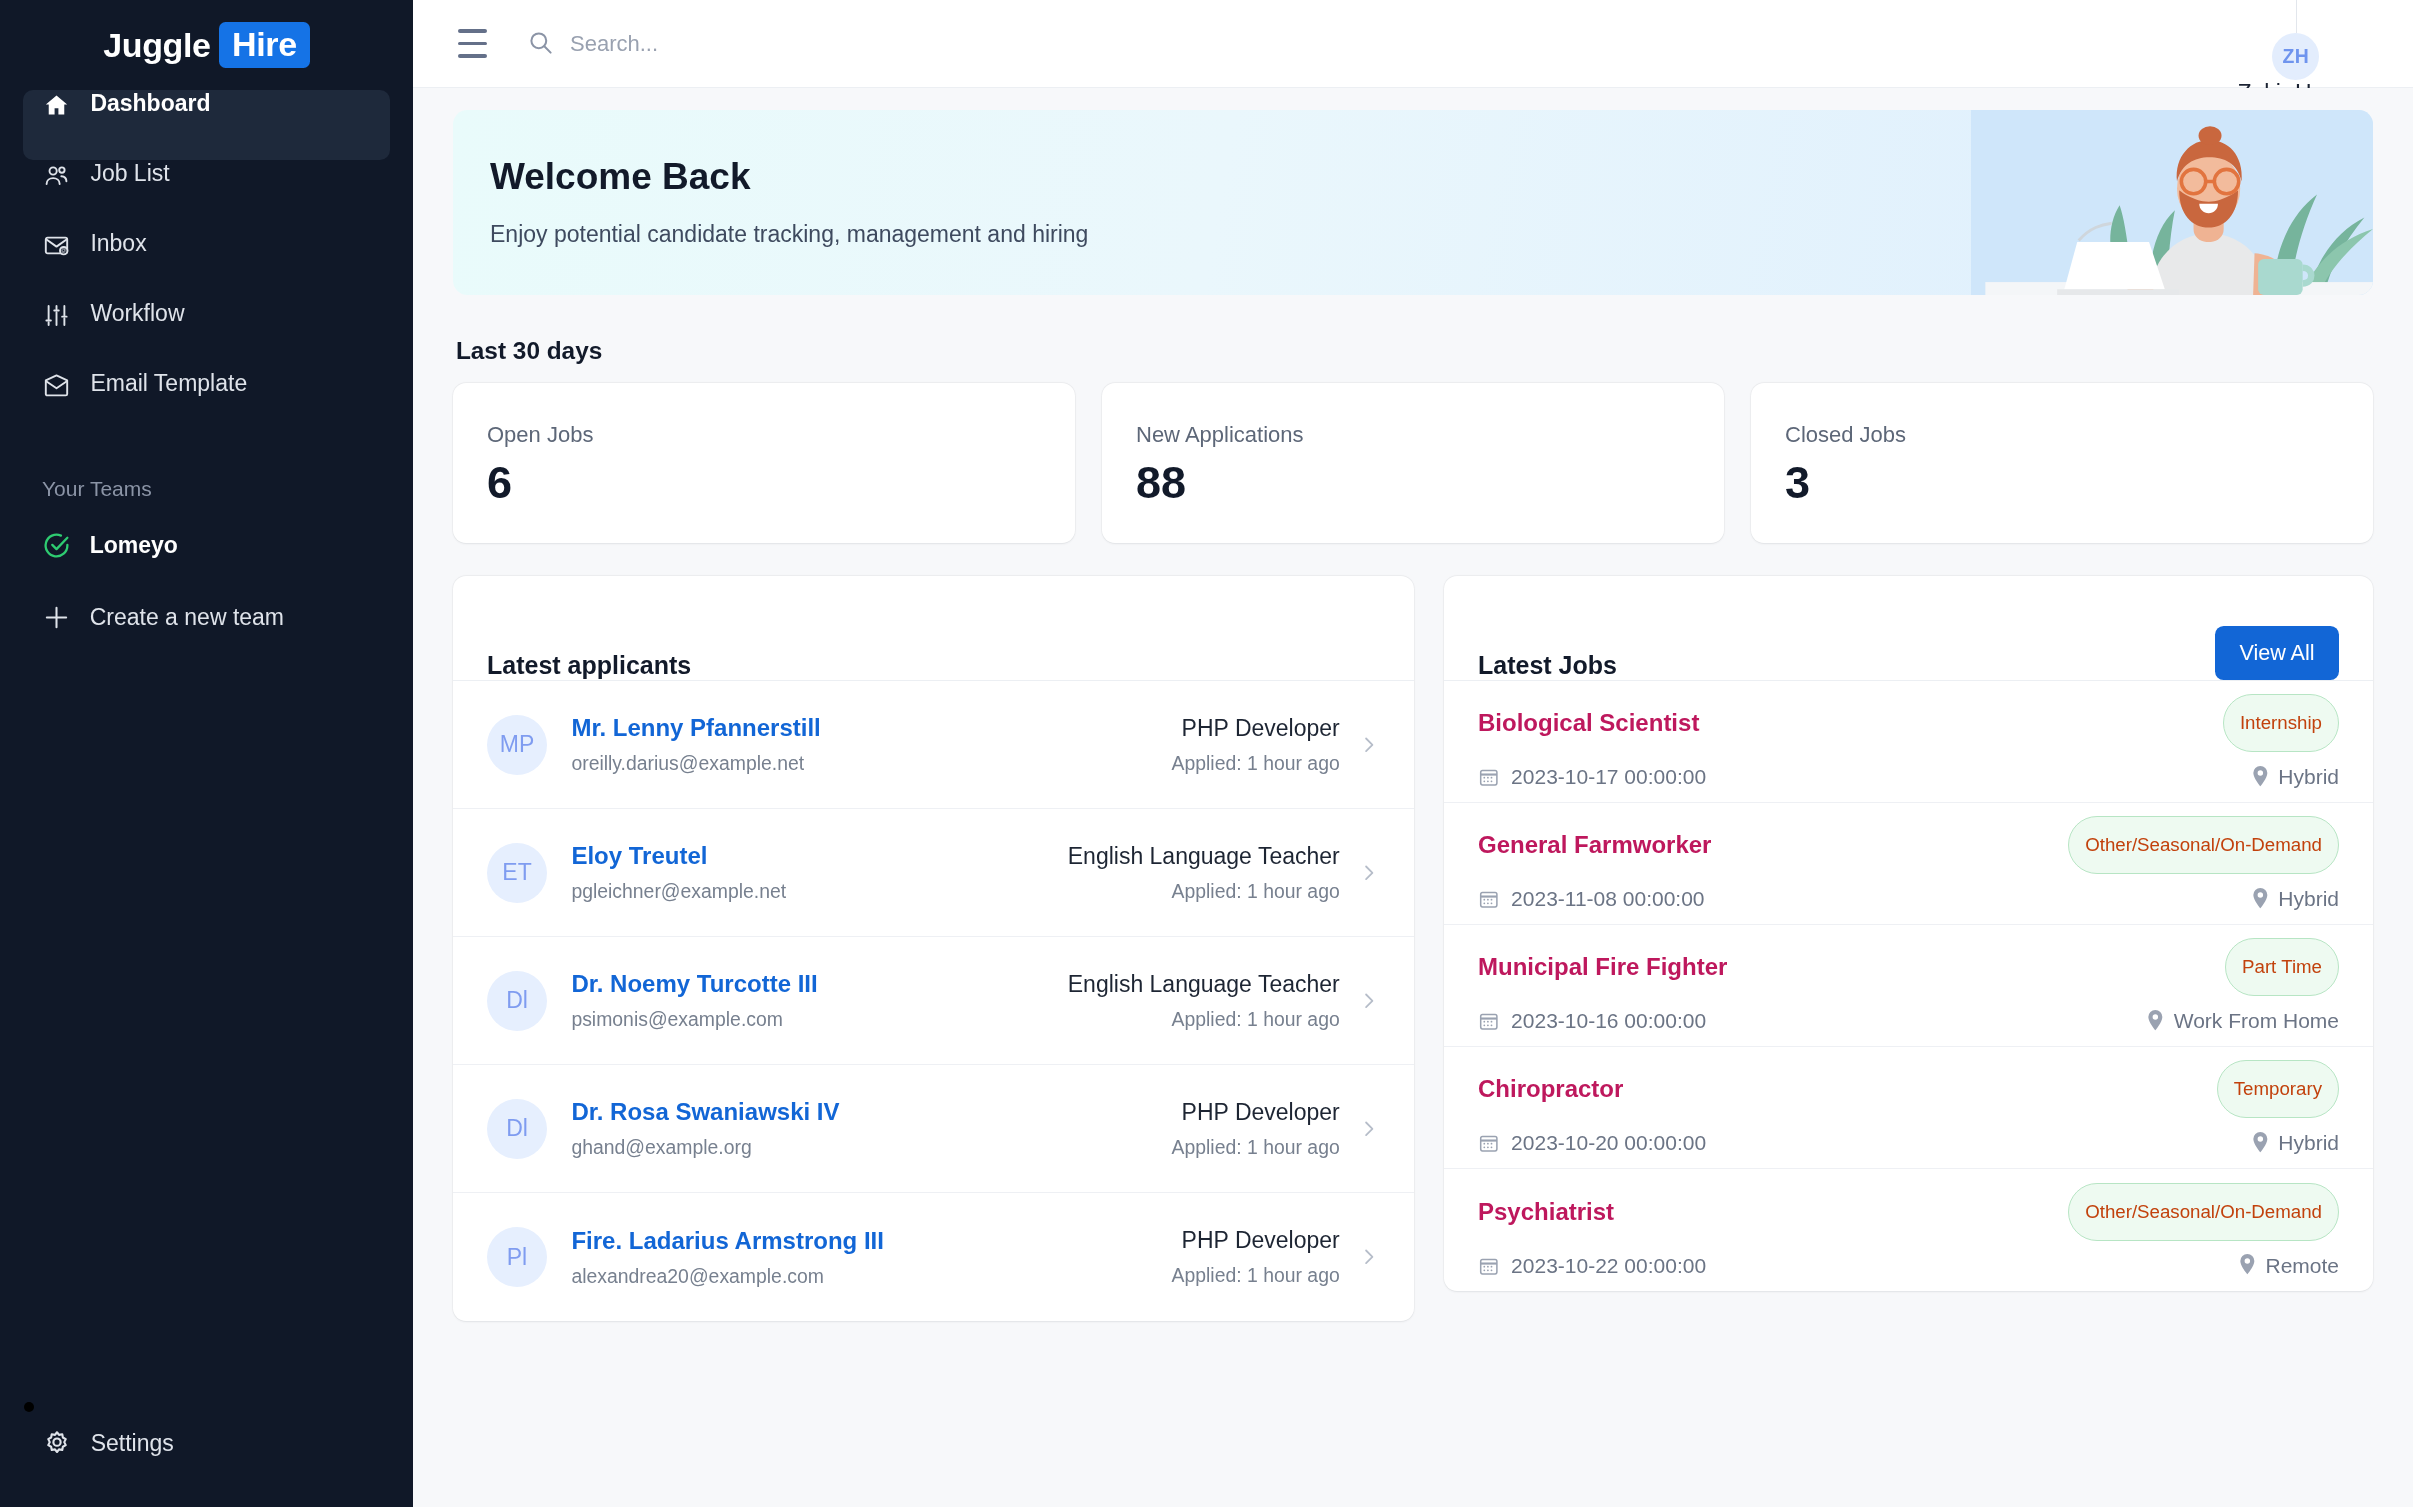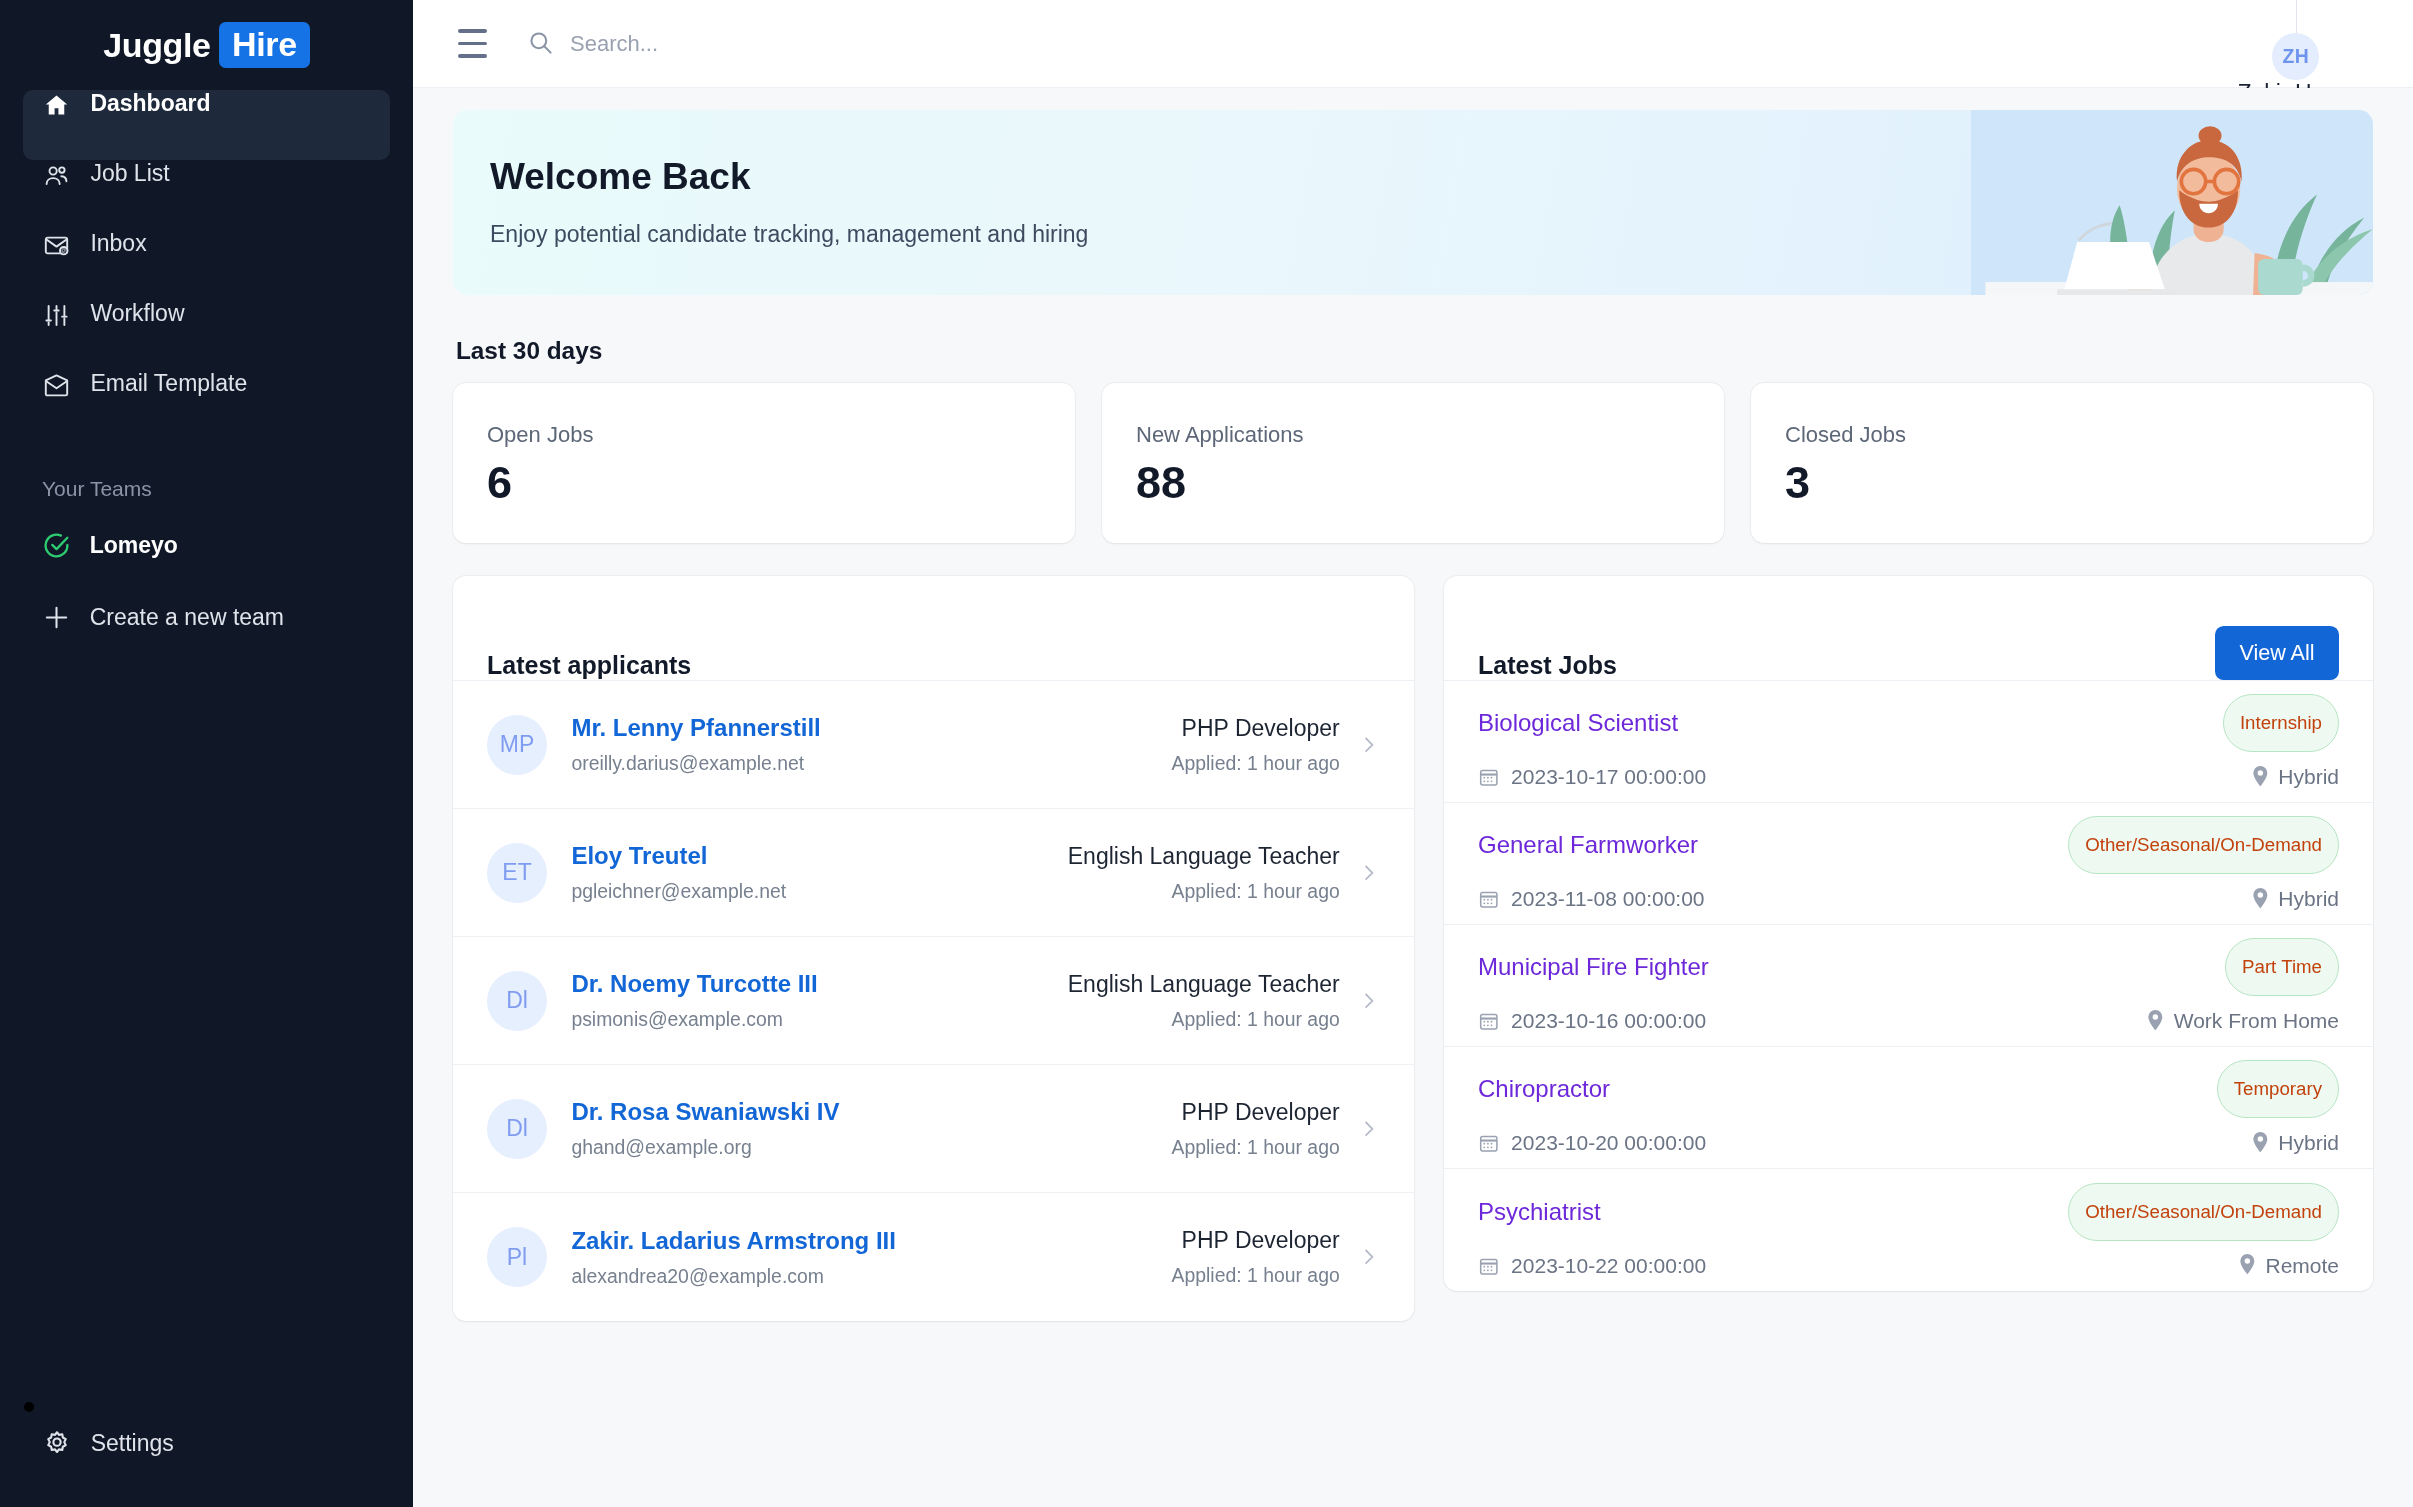--- a/index.html
+++ b/index.html
@@ -154,21 +154,21 @@
   .chev-right { width: 21.6px; height: 21.6px; flex: 0 0 21.6px; }
 
   
   .job-row {
     padding: 0 34px; height: 122px; border-bottom: 0.7px solid #eef0f4;
     display: flex; flex-direction: column; justify-content: center; gap: 13px;
     cursor: pointer;
   }
   .job-row:last-child { border-bottom: none; }
   .job-line { display: flex; align-items: center; justify-content: space-between; }
-  .job-title { font-size: 24px; font-weight: 400; color: #6d28d9; }
+  .job-title { font-size: 24px; font-weight: 700; color: #be185d; }
   .badge {
     border: 0.7px solid #b7e5c4; background: #eefaf1; color: #c2410c;
     font-size: 18.7px; border-radius: 718px; padding: 17px 16px; white-space: nowrap;
   }
   .job-date { display: flex; align-items: center; gap: 11.5px; font-size: 21px; color: #6b7485; }
   .job-loc { display: flex; align-items: center; gap: 8.6px; font-size: 21px; color: #6b7485; }
   .cal-ico { width: 21.6px; height: 21.6px; flex: 0 0 21.6px; }
   .pin-ico { width: 18.7px; height: 23px; flex: 0 0 18.7px; }
 </style>
 </head>
@@ -446,21 +446,21 @@
             <span class="chev-right">
               <svg viewBox="0 0 24 24" fill="none" stroke="#b6bdc9" stroke-width="2" stroke-linecap="round" stroke-linejoin="round">
                   <path d="M9 5l7 7-7 7"></path>
                 </svg>
             </span>
           </div>
 
           <div class="applicant-row">
             <div class="app-avatar">Pl</div>
             <div class="app-main">
-              <div class="app-name">Zakir. Ladarius Armstrong III</div>
+              <div class="app-name">Fire. Ladarius Armstrong III</div>
               <div class="app-email">alexandrea20@example.com</div>
             </div>
             <div class="app-right">
               <div class="app-job">PHP Developer</div>
               <div class="app-applied">Applied: 1 hour ago</div>
             </div>
             <span class="chev-right">
               <svg viewBox="0 0 24 24" fill="none" stroke="#b6bdc9" stroke-width="2" stroke-linecap="round" stroke-linejoin="round">
                   <path d="M9 5l7 7-7 7"></path>
                 </svg>

